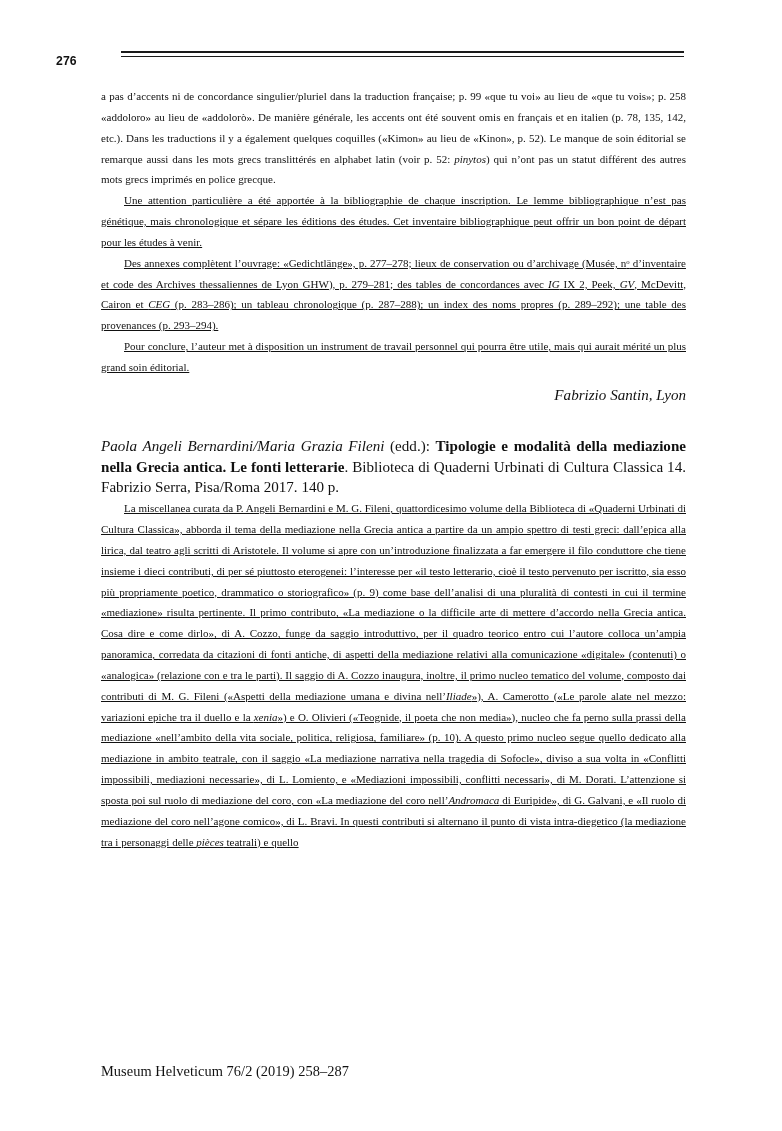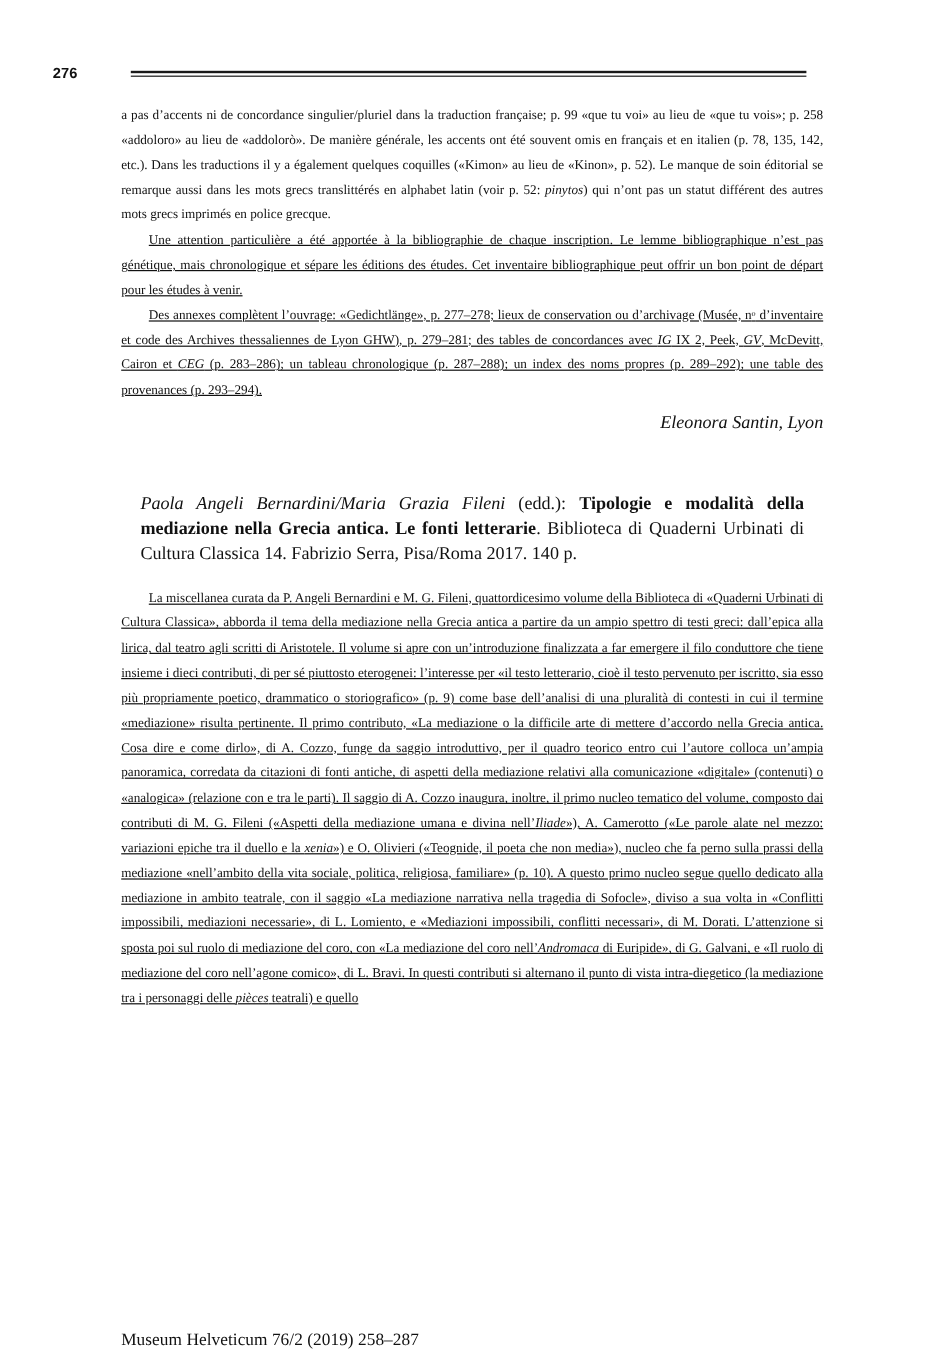--- a/index.html
+++ b/index.html
@@ -19,25 +19,25 @@
   .page {
     position: absolute;
     left: 0; top: 0;
     width: 782px;
     height: 1131px;
   }
 
   
   .runhead {
     position: absolute;
-    left: 44px;
+    left: 56px;
     top: 44px;
     width: 662px;
     display: flex;
-    align-items: flex-end;
+    align-items: center;
     gap: 23px;
   }
   .runhead-folio {
     font-family: "Liberation Sans", "DejaVu Sans", sans-serif;
     font-weight: bold;
     font-size: 12.2px;
     letter-spacing: .1px;
     line-height: 1;
     padding-top: 11px;
     width: 42px;
@@ -85,39 +85,39 @@
     font-size: 15.1px;
     line-height: 20.85px;
     text-align: right;
     font-style: italic;
     padding-top: 7px;
   }
 
   .gap-review { height: 30px; }
 
   p.review-head {
-    margin: 16px;
+    margin: 0;
     font-size: 15.1px;
     line-height: 20.85px;
     text-align: justify;
   }
 
   .it { font-style: italic; }
   .bd { font-weight: bold; }
   sup.ord {
     font-size: 0.62em;
     vertical-align: 0.45em;
     line-height: 0;
   }
 
   
   .footer {
     position: absolute;
     left: 101px;
-    top: 1108px;
+    top: 1062px;
     font-size: 14.4px;
     line-height: 18px;
     letter-spacing: .05px;
   }
 </style>
 </head>
 <body>
 
 <div class="page">
 
@@ -129,22 +129,23 @@
   </div>
 
   <div class="column">
 
     <p class="para"><span>a pas d’accents ni de concordance singulier/pluriel dans la traduction française; p. 99 «que tu voi» au lieu de «que tu vois»; p. 258 «addoloro» au lieu de «addolorò». De manière générale, les accents ont été souvent omis en français et en italien (p. 78, 135, 142, etc.). Dans les traductions il y a également quelques coquilles («Kimon» au lieu de «Kinon», p. 52). Le manque de soin éditorial se remarque aussi dans les mots grecs translittérés en alphabet latin (voir p. 52: </span><span class="it">pinytos</span><span>) qui n’ont pas un statut différent des autres mots grecs imprimés en police grecque.</span></p>
 
     <p class="para indent">Une attention particulière a été apportée à la bibliographie de chaque inscription. Le lemme bibliographique n’est pas génétique, mais chronologique et sépare les éditions des études. Cet inventaire bibliographique peut offrir un bon point de départ pour les études à venir.</p>
 
     <p class="para indent"><span>Des annexes complètent l’ouvrage: «Gedichtlänge», p. 277–278; lieux de conservation ou d’archivage (Musée, n</span><sup class="ord">o</sup><span> d’inventaire et code des Archives thessaliennes de Lyon GHW), p. 279–281; des tables de concordances avec </span><span class="it">IG</span><span> IX 2, Peek, </span><span class="it">GV</span><span>, McDevitt, Cairon et </span><span class="it">CEG</span><span> (p. 283–286); un tableau chronologique (p. 287–288); un index des noms propres (p. 289–292); une table des provenances (p. 293–294).</span></p>
 
+    <p class="para indent">Pour conclure, l’auteur met à disposition un instrument de travail personnel qui pourra être utile, mais qui aurait mérité un plus grand soin éditorial.</p>
 
-    <p class="sig">Eleonora Santin, Lyon</p>
+    <p class="sig">Fabrizio Santin, Lyon</p>
 
     <div class="gap-review"></div>
 
     <p class="review-head"><span class="it">Paola Angeli Bernardini/Maria Grazia Fileni</span><span> (edd.): </span><span class="bd">Tipologie e modalità della mediazione nella Grecia antica. Le fonti letterarie</span><span>. Biblioteca di Quaderni Urbinati di Cultura Classica 14. Fabrizio Serra, Pisa/Roma 2017. 140 p.</span></p>
 
     <p class="para indent"><span>La miscellanea curata da P. Angeli Bernardini e M. G. Fileni, quattordicesimo volume della Biblioteca di «Quaderni Urbinati di Cultura Classica», abborda il tema della mediazione nella Grecia antica a partire da un ampio spettro di testi greci: dall’epica alla lirica, dal teatro agli scritti di Aristotele. Il volume si apre con un’introduzione finalizzata a far emergere il filo conduttore che tiene insieme i dieci contributi, di per sé piuttosto eterogenei: l’interesse per «il testo letterario, cioè il testo pervenuto per iscritto, sia esso più propriamente poetico, drammatico o storiografico» (p. 9) come base dell’analisi di una pluralità di contesti in cui il termine «mediazione» risulta pertinente. Il primo contributo, «La mediazione o la difficile arte di mettere d’accordo nella Grecia antica. Cosa dire e come dirlo», di A. Cozzo, funge da saggio introduttivo, per il quadro teorico entro cui l’autore colloca un’ampia panoramica, corredata da citazioni di fonti antiche, di aspetti della mediazione relativi alla comunicazione «digitale» (contenuti) o «analogica» (relazione con e tra le parti). Il saggio di A. Cozzo inaugura, inoltre, il primo nucleo tematico del volume, composto dai contributi di M. G. Fileni («Aspetti della mediazione umana e divina nell’</span><span class="it">Iliade</span><span>»), A. Camerotto («Le parole alate nel mezzo: variazioni epiche tra il duello e la </span><span class="it">xenia</span><span>») e O. Olivieri («Teognide, il poeta che non media»), nucleo che fa perno sulla prassi della mediazione «nell’ambito della vita sociale, politica, religiosa, familiare» (p. 10). A questo primo nucleo segue quello dedicato alla mediazione in ambito teatrale, con il saggio «La mediazione narrativa nella tragedia di Sofocle», diviso a sua volta in «Conflitti impossibili, mediazioni necessarie», di L. Lomiento, e «Mediazioni impossibili, conflitti necessari», di M. Dorati. L’attenzione si sposta poi sul ruolo di mediazione del coro, con «La mediazione del coro nell’</span><span class="it">Andromaca</span><span> di Euripide», di G. Galvani, e «Il ruolo di mediazione del coro nell’agone comico», di L. Bravi. In questi contributi si alternano il punto di vista intra-diegetico (la mediazione tra i personaggi delle </span><span class="it">pièces</span><span> teatrali) e quello</span></p>
 
   </div>
 
   <div class="footer">Museum Helveticum 76/2 (2019) 258–287</div>

